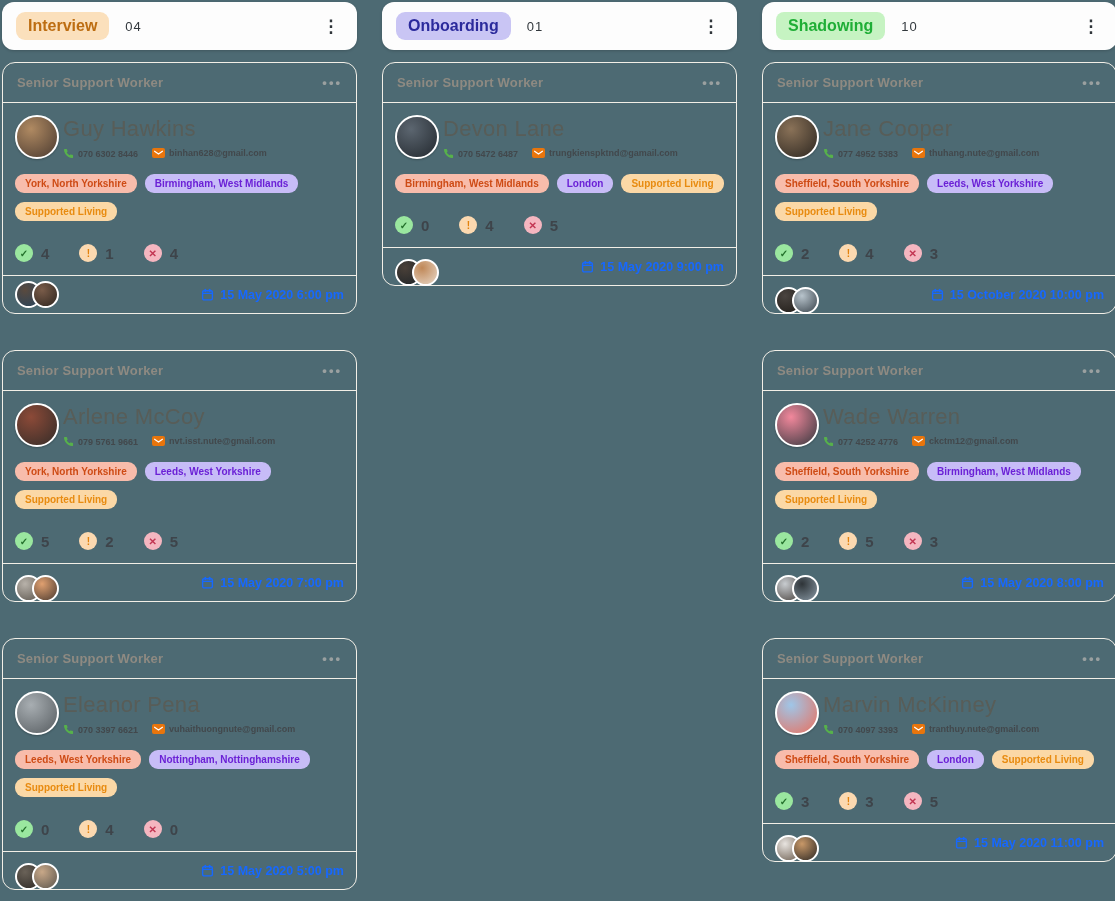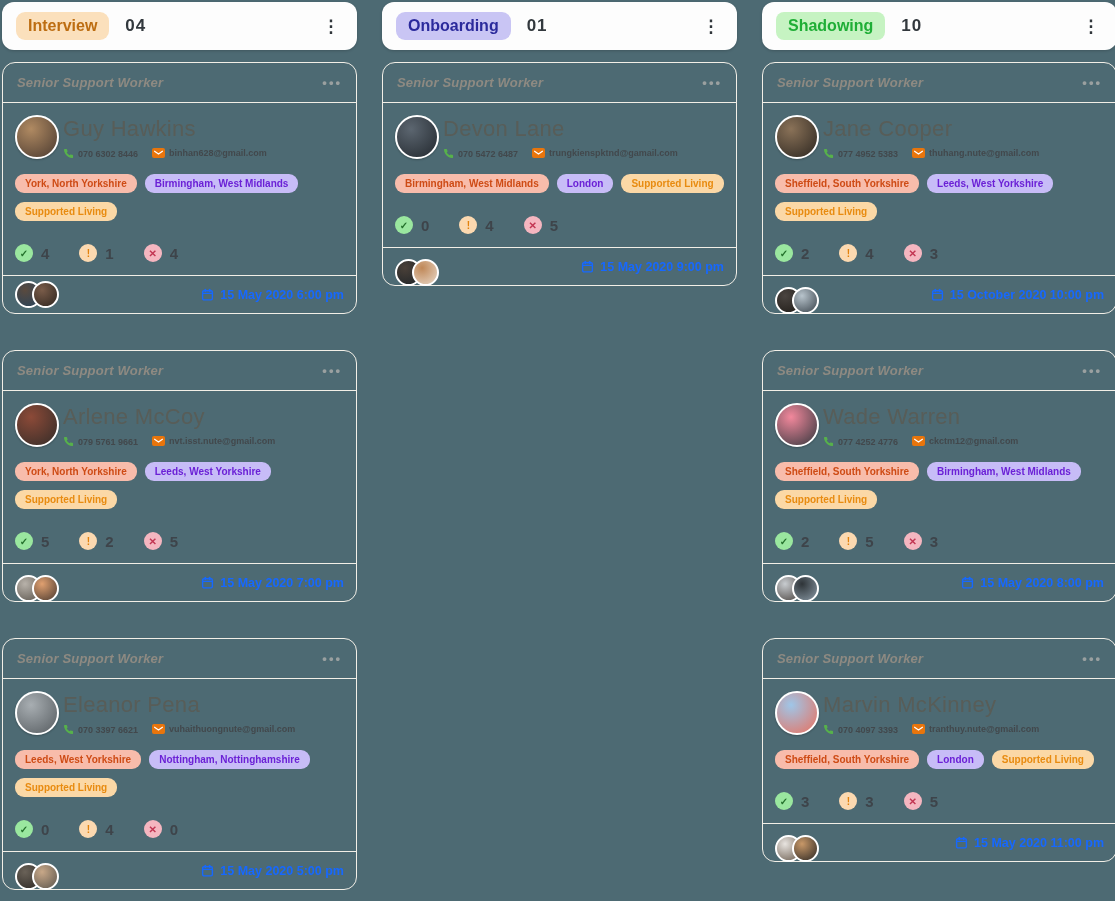--- a/index.html
+++ b/index.html
@@ -26,37 +26,37 @@
     height:48px;
     display:flex;align-items:center;
     padding:0 14px;
     margin-bottom:12px;
     box-shadow:0 1px 3px rgba(0,0,0,.18);
   }
   .badge{
     font-size:16px;font-weight:700;
     padding:5px 12px;border-radius:9px;
   }
-  .col-count{margin-left:16px;font-size:17px;font-weight:700;color:#32383d;letter-spacing:1px;}
+  .col-count{margin-left:16px;font-size:13px;font-weight:400;color:#32383d;letter-spacing:1px;}
   .kebab{
     margin-left:auto;background:none;border:none;cursor:pointer;
     font-size:17px;font-weight:700;color:#2f353a;line-height:1;width:24px;height:28px;
   }
   .card{
     border:1.5px solid var(--line);
     border-radius:13px;
     margin-bottom:36px;
     background:transparent;
   }
   .card:last-child{margin-bottom:0;}
   .card-head{
     height:40px;display:flex;align-items:center;justify-content:space-between;
     padding:0 14px;border-bottom:1px solid var(--line);
   }
-  .role{font-size:13px;font-weight:700;color:var(--role-color);letter-spacing:.2px;font-style:italic;}
+  .role{font-size:13px;font-weight:700;color:var(--role-color);letter-spacing:.2px;}
   .dots{
     background:none;border:none;cursor:pointer;color:#9aa0a0;
     font-size:13px;font-weight:700;letter-spacing:2px;line-height:1;
   }
   .card-body{padding:12px 12px 13px 12px;}
   .person{display:flex;align-items:flex-start;gap:4px;}
   .avatar{
     width:44px;height:44px;border-radius:50%;flex:0 0 44px;
     border:2px solid #fff;box-shadow:0 1px 2px rgba(0,0,0,.25);
   }

